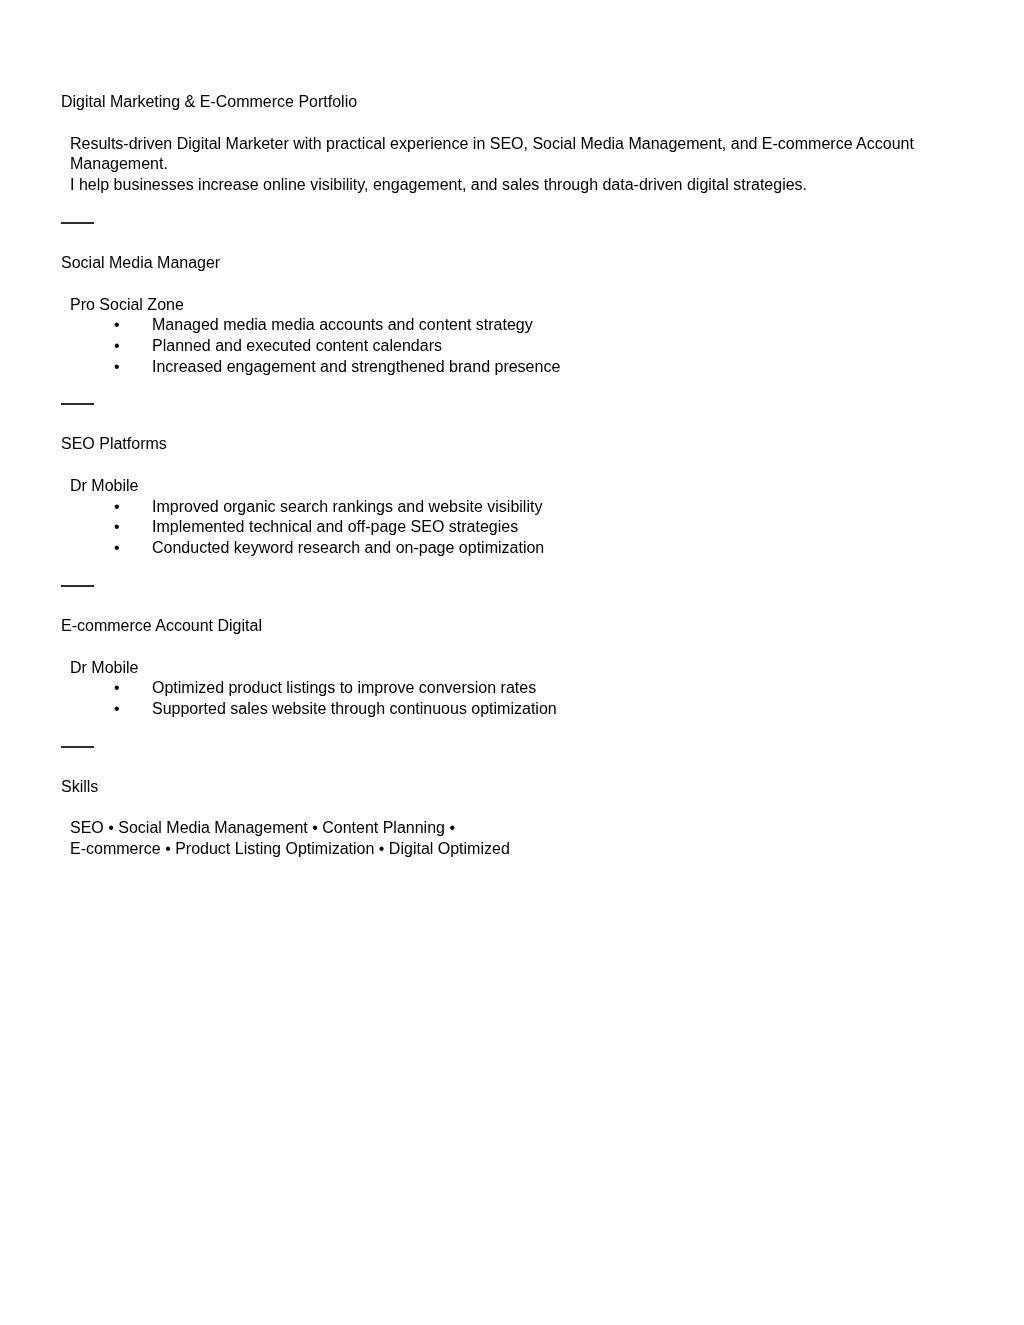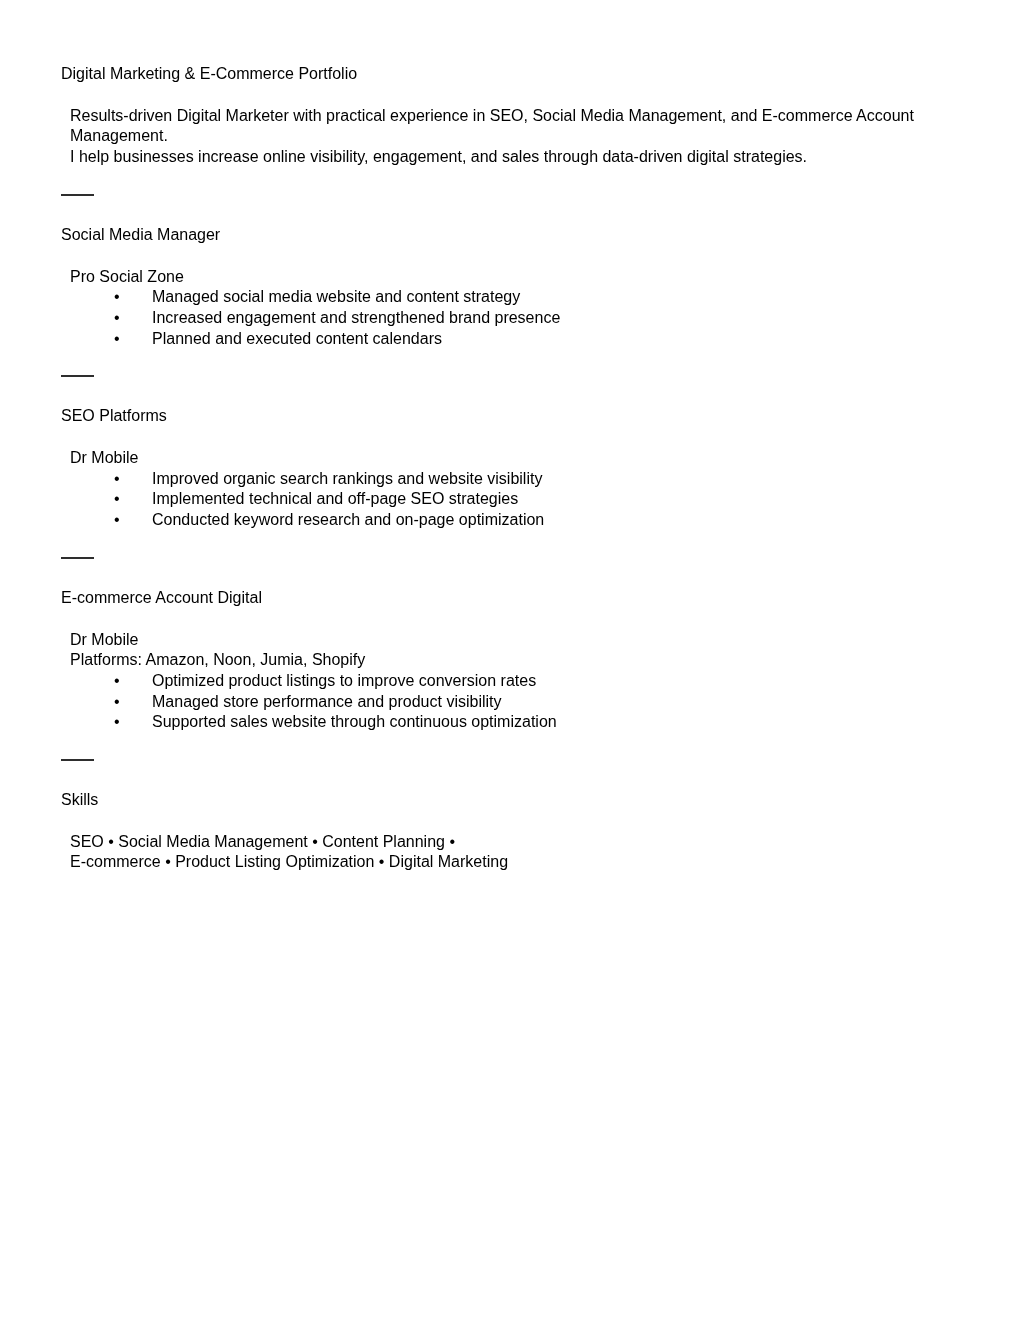--- a/index.html
+++ b/index.html
@@ -13,21 +13,21 @@
     overflow: hidden;
     font-family: "Liberation Sans", sans-serif;
     font-size: 16px;
     color: #000000;
     -webkit-font-smoothing: antialiased;
   }
   .page {
     box-sizing: border-box;
     width: 1024px;
     height: 1325px;
-    padding: 64px 60px 0 61px;
+    padding: 92px 60px 0 61px;
     background: #ffffff;
   }
   .line {
     line-height: 20.7px;
     white-space: nowrap;
   }
   .title {
     margin: 0 0 21px 0;
   }
   .para {
@@ -73,52 +73,50 @@
     <div class="line">Management.</div>
     <div class="line">I help businesses increase online visibility, engagement, and sales through data-driven digital strategies.</div>
   </div>
 
   <div class="divider"></div>
 
   <p class="line heading">Social Media Manager</p>
   <div class="para">
     <div class="line">Pro Social Zone</div>
     <ul class="bullets">
-      <li>Managed social media website and content strategy</li>
+      <li>Managed media media accounts and content strategy</li>
+      <li>Planned and executed content calendars</li>
       <li>Increased engagement and strengthened brand presence</li>
-      <li>Planned and executed content calendars</li>
     </ul>
   </div>
 
   <div class="divider"></div>
 
   <p class="line heading">SEO Platforms</p>
   <div class="para">
     <div class="line">Dr Mobile</div>
     <ul class="bullets">
       <li>Improved organic search rankings and website visibility</li>
       <li>Implemented technical and off-page SEO strategies</li>
       <li>Conducted keyword research and on-page optimization</li>
     </ul>
   </div>
 
   <div class="divider"></div>
 
   <p class="line heading">E-commerce Account Digital</p>
   <div class="para">
     <div class="line">Dr Mobile</div>
-    <div class="line">Platforms: Amazon, Noon, Jumia, Shopify</div>
     <ul class="bullets">
       <li>Optimized product listings to improve conversion rates</li>
-      <li>Managed store performance and product visibility</li>
       <li>Supported sales website through continuous optimization</li>
     </ul>
   </div>
 
   <div class="divider"></div>
 
   <p class="line heading">Skills</p>
   <div class="para">
     <div class="line">SEO • Social Media Management • Content Planning •</div>
-    <div class="line">E-commerce • Product Listing Optimization • Digital Marketing</div>
+    <div class="line">E-commerce • Product Listing Optimization • Digital Optimized</div>
   </div>
 
 </div>
 
 </body></html>

